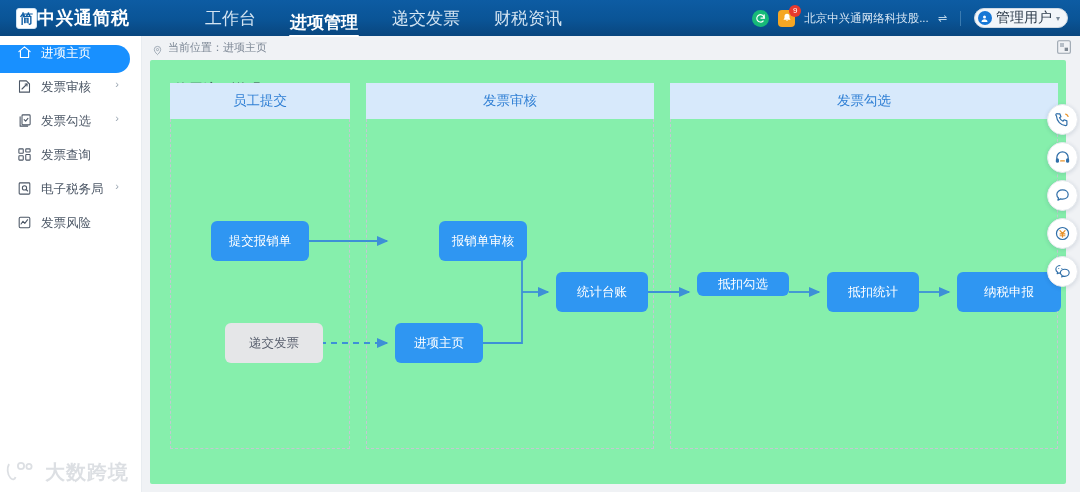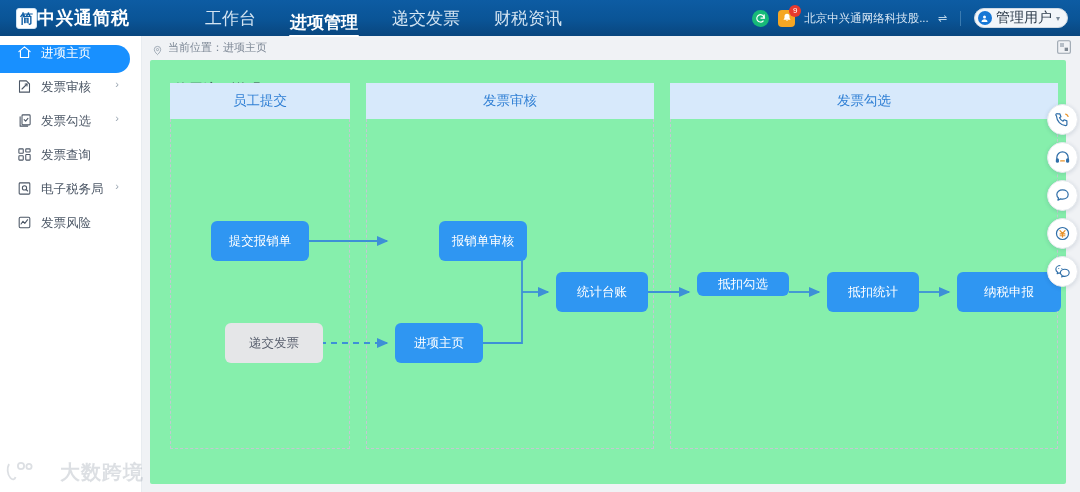--- a/index.html
+++ b/index.html
@@ -172,21 +172,21 @@
     width: 31px; height: 31px; border-radius: 50%;
     background: #ffffff; border: 1px solid #e6eaee;
     box-shadow: 0 1px 4px rgba(20,50,90,0.14);
     display: flex; align-items: center; justify-content: center;
     cursor: pointer;
   }
 
   
   .watermark {
     position: absolute; left: 6px; bottom: 6px;
-    display: flex; align-items: center; gap: 20px;
+    display: flex; align-items: center; gap: 5px;
     opacity: 0.30; z-index: 50; pointer-events: none;
   }
   .wm-text {
     font-size: 20px; font-weight: bold; color: #8e98a5;
     letter-spacing: 1px; white-space: nowrap;
   }
 </style>
 </head>
 <body>
 

